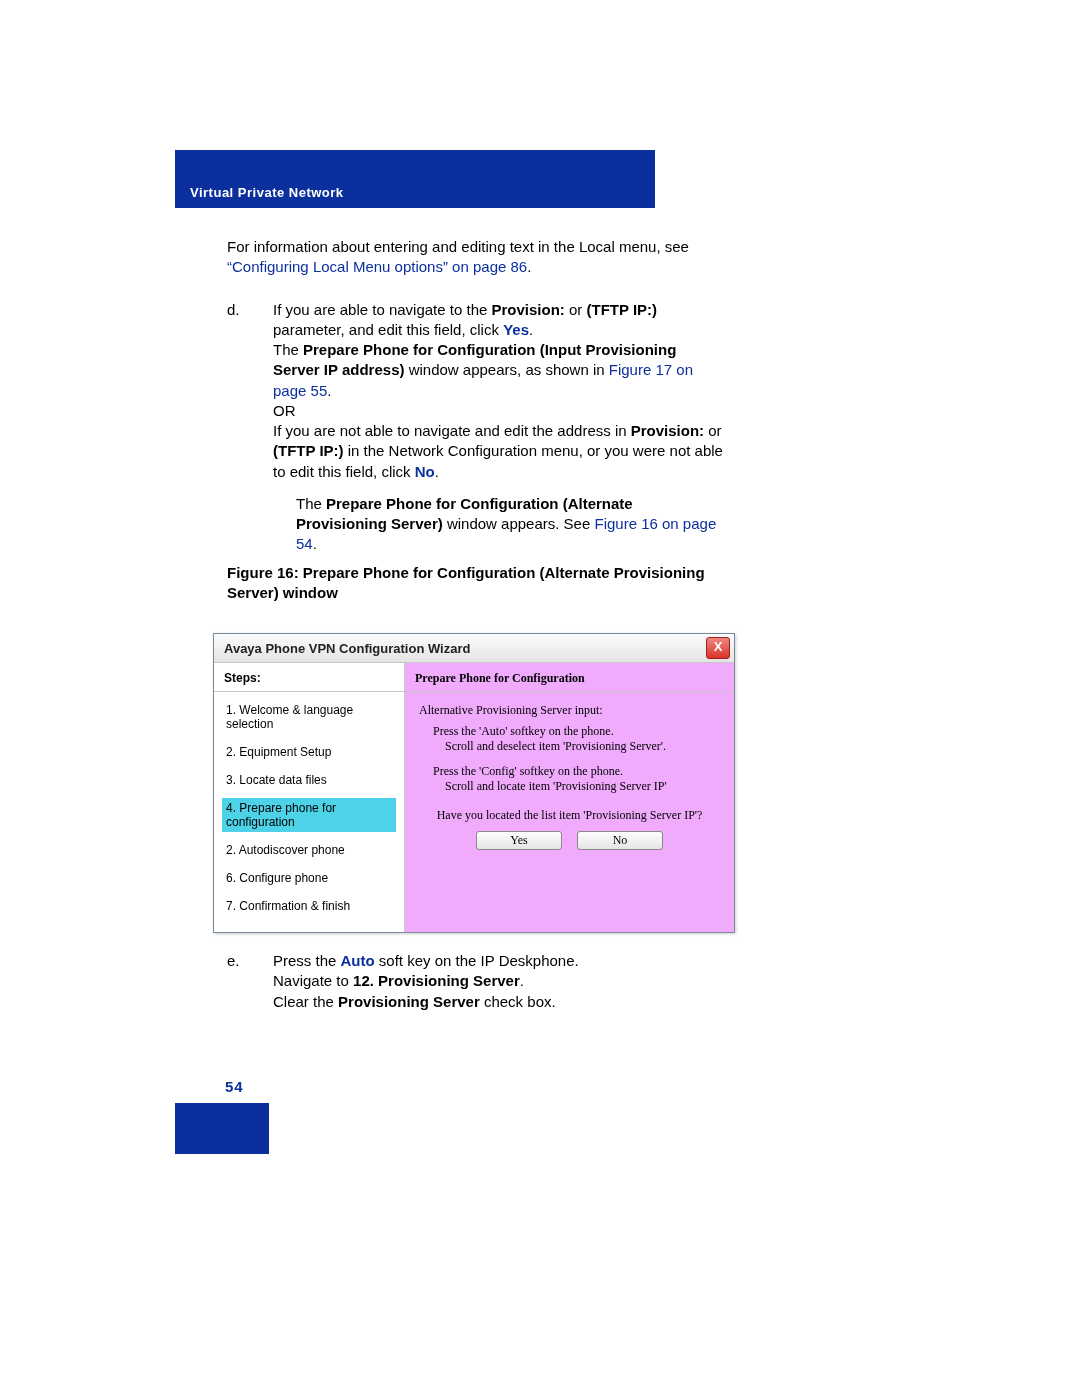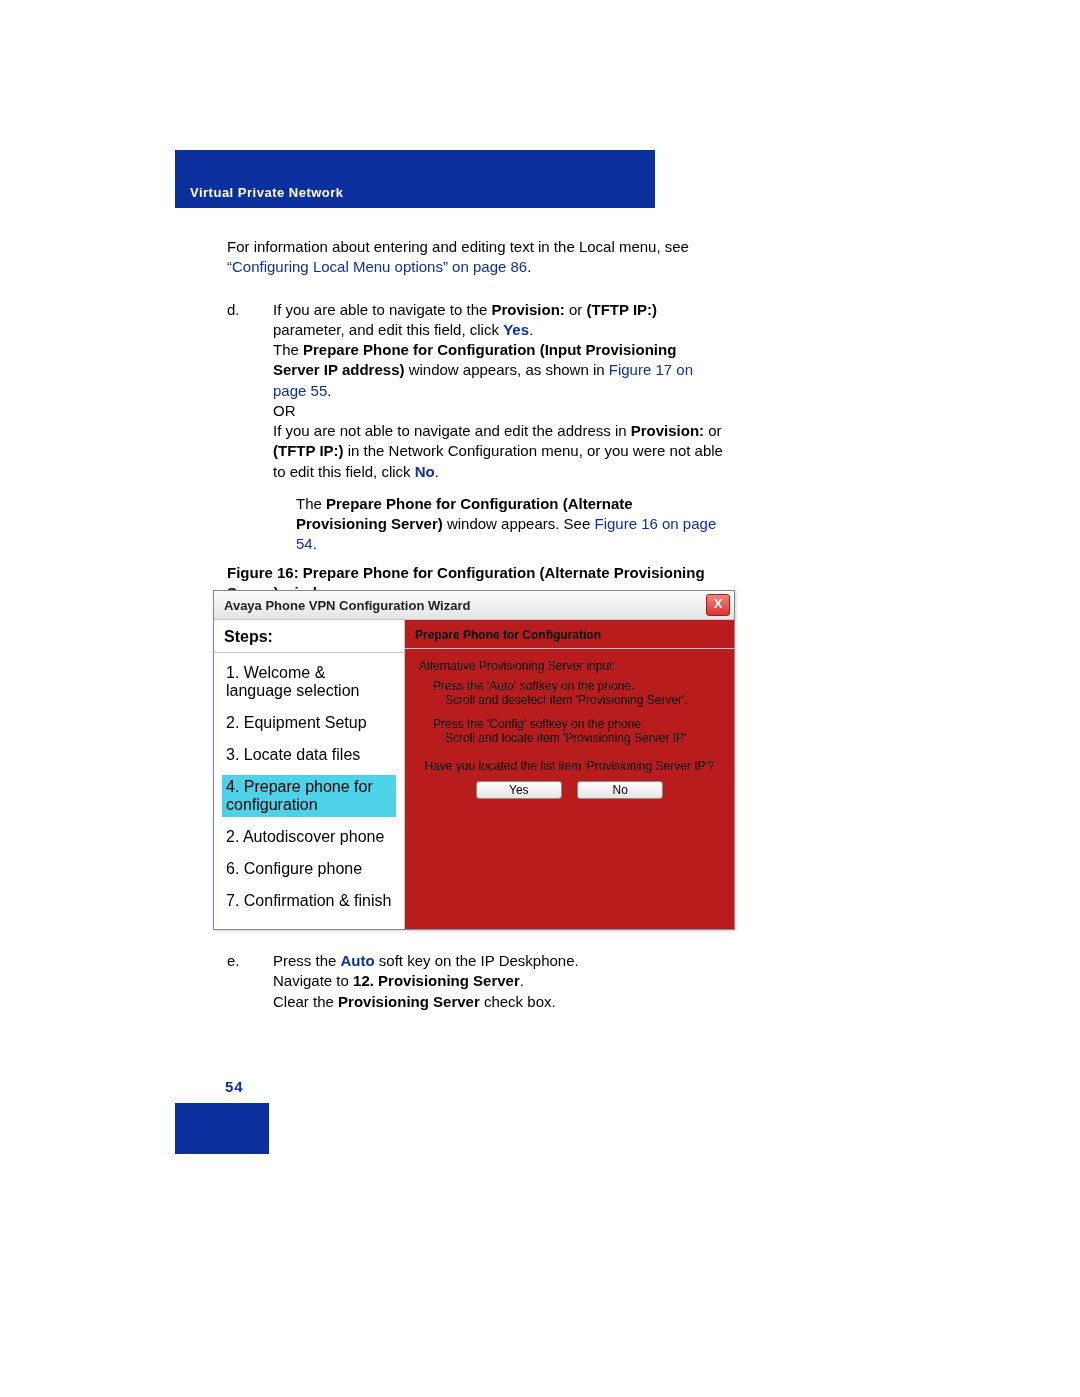--- a/index.html
+++ b/index.html
@@ -51,21 +51,21 @@
     left: 0; top:0;
   }
   .para { margin-top: 12px; margin-left: 23px; }
   .fig-caption {
     font-weight: bold;
     margin-top: 8px;
   }
   .wizard-wrap {
     position: absolute;
     left: 213px;
-    top: 590px;
+    top: 633px;
     width: 522px;
   }
   .wizard-box {
     border: 1px solid #7a8a9c;
     background: #f2f2f2;
     width: 520px;
     box-shadow: 1px 1px 3px rgba(0,0,0,0.2);
   }
   .titlebar {
     display: flex;
@@ -94,41 +94,42 @@
     cursor: pointer;
   }
   .wiz-columns {
     display: flex;
     min-height: 240px;
   }
   .wiz-left {
     width: 190px;
     border-right: 1px solid #c8c8c8;
     background: #fff;
-    font-size: 16px;
+    font-size: 12px;
   }
   .wiz-left-head {
     font-weight: bold;
     padding: 8px 10px 6px;
     border-bottom: 1px solid #c8c8c8;
   }
   .wiz-steps {
     padding: 8px 8px 8px 8px;
   }
   .wiz-steps div {
     padding: 3px 4px;
     margin-bottom: 8px;
   }
   .wiz-steps .active {
     background: #4dd2e8;
   }
   .wiz-right {
     flex:1;
-    background: #b91c1c;
+    background: #f0abfc;
     font-size: 12px;
+    font-family: Liberation Serif, serif;
   }
   .wiz-right-head {
     font-weight: bold;
     padding: 8px 10px 6px;
     border-bottom: 1px solid #c8c8c8;
   }
   .wiz-right-body {
     padding: 10px 14px 10px 14px;
     text-align: left;
   }

